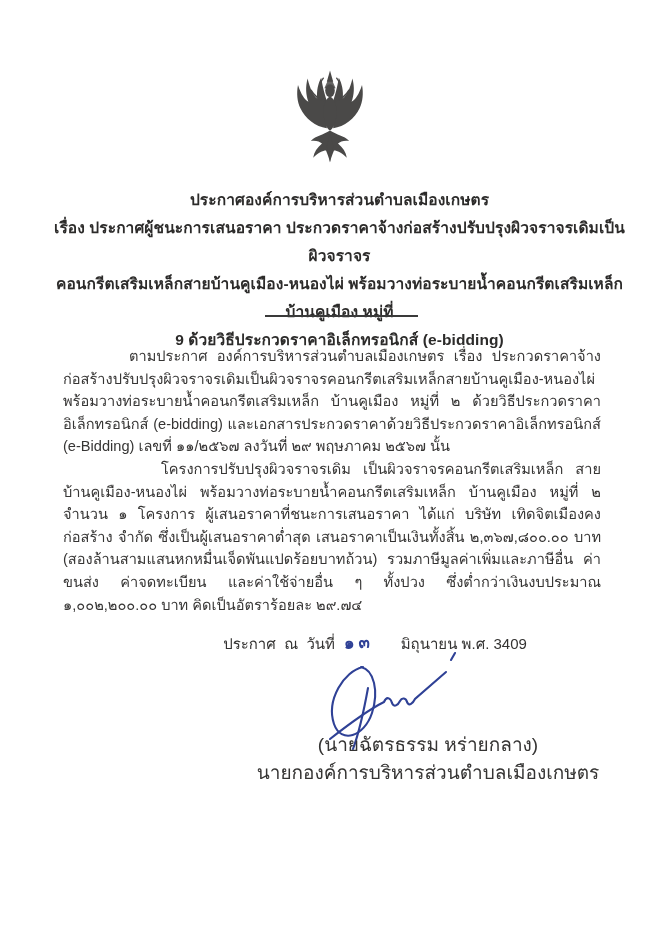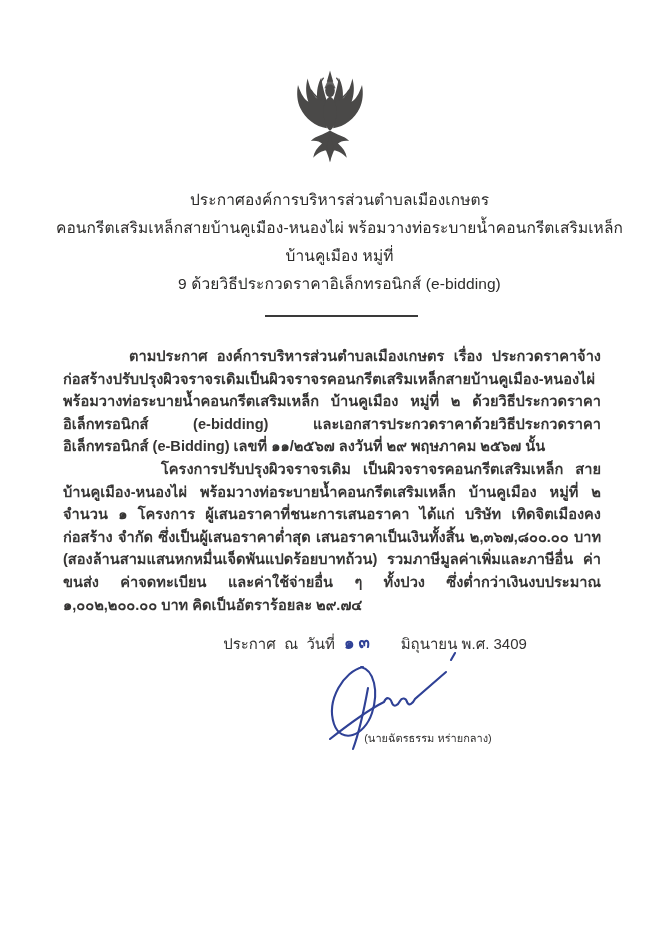--- a/index.html
+++ b/index.html
@@ -13,36 +13,36 @@
   
   .emblem{
     position:absolute;top:68px;left:50%;transform:translateX(-50%);
     width:96px;height:106px;
   }
   .emblem svg{width:100%;height:100%;}
 
   
   .title{
     position:absolute;top:186px;left:30px;right:30px;
-    text-align:center;font-weight:normal;font-size:15.5px;line-height:28px;
+    text-align:center;font-weight:bold;font-size:15.5px;line-height:28px;
     color:#2c2b2a;letter-spacing:.1px;margin-left:19px;
   }
 
   
   .divider{
     position:absolute;top:315px;left:265px;width:153px;height:0;
     border-top:2px solid #3a3a3a;
   }
 
   
   .body-text{
     position:absolute;top:345px;left:63px;width:538px;
     font-size:14.6px;line-height:22.6px;text-align:justify;color:#363534;
   }
-  .body-text p{margin:0;padding:0;font-weight:bold;}
+  .body-text p{margin:0;padding:0;}
   .body-text p.p1{text-indent:66px;}
   .body-text p.p2{text-indent:98px;}
 
   
   .dateline{
     position:absolute;top:630px;left:0;right:0;text-align:center;
     font-size:15px;color:#343332;padding-left:70px;
   }
   .dateline .seg{white-space:pre;margin-left:20px;}
   .hand-date{
@@ -55,21 +55,21 @@
   
   .sig-ink{
     position:absolute;top:650px;left:318px;width:152px;height:102px;
     pointer-events:none;
   }
   .sig-ink svg{width:100%;height:100%;}
 
   
   .signer{
     position:absolute;top:729px;left:250px;width:356px;text-align:center;
-    font-size:11px;color:#353433;
+    font-size:19px;color:#353433;
   }
   .signer .name{margin-bottom:3px;}
   .signer .position{line-height:22px;}
 </style>
 </head>
 <body>
 
 <div class="page">
 
   <div class="emblem">
@@ -95,20 +95,21 @@
 
         <path d="M60 77 C51 83 43 83 36 90 C43 89 47 91 50 93 C44 98 40 104 39 111 C45 105 51 102 55 102 C57 107 59 112 60 117 C61 112 63 107 65 102 C69 102 75 105 81 111 C80 104 76 98 70 93 C73 91 77 89 84 90 C77 83 69 83 60 77 Z" stroke-width="0"></path>
 
         <path d="M60 80 L56 97 L60 116 L64 97 Z" stroke-width="0" opacity=".9"></path>
       </g>
     </svg>
   </div>
 
   <div class="title">
     <div>ประกาศองค์การบริหารส่วนตำบลเมืองเกษตร</div>
+    <div>เรื่อง ประกาศผู้ชนะการเสนอราคา ประกวดราคาจ้างก่อสร้างปรับปรุงผิวจราจรเดิมเป็นผิวจราจร</div>
     <div>คอนกรีตเสริมเหล็กสายบ้านคูเมือง-หนองไผ่ พร้อมวางท่อระบายน้ำคอนกรีตเสริมเหล็ก บ้านคูเมือง หมู่ที่</div>
     <div>9 ด้วยวิธีประกวดราคาอิเล็กทรอนิกส์ (e-bidding)</div>
   </div>
 
   <div class="divider"></div>
 
   <div class="body-text">
     <p class="p1">ตามประกาศ องค์การบริหารส่วนตำบลเมืองเกษตร เรื่อง ประกวดราคาจ้างก่อสร้างปรับปรุงผิวจราจรเดิมเป็นผิวจราจรคอนกรีตเสริมเหล็กสายบ้านคูเมือง-หนองไผ่ พร้อมวางท่อระบายน้ำคอนกรีตเสริมเหล็ก บ้านคูเมือง หมู่ที่ ๒ ด้วยวิธีประกวดราคาอิเล็กทรอนิกส์ (e-bidding) และเอกสารประกวดราคาด้วยวิธีประกวดราคาอิเล็กทรอนิกส์ (e-Bidding) เลขที่ ๑๑/๒๕๖๗ ลงวันที่ ๒๙ พฤษภาคม ๒๕๖๗ นั้น</p>
     <p class="p2">โครงการปรับปรุงผิวจราจรเดิม เป็นผิวจราจรคอนกรีตเสริมเหล็ก สายบ้านคูเมือง-หนองไผ่ พร้อมวางท่อระบายน้ำคอนกรีตเสริมเหล็ก บ้านคูเมือง หมู่ที่ ๒ จำนวน ๑ โครงการ ผู้เสนอราคาที่ชนะการเสนอราคา ได้แก่ บริษัท เทิดจิตเมืองคงก่อสร้าง จำกัด ซึ่งเป็นผู้เสนอราคาต่ำสุด เสนอราคาเป็นเงินทั้งสิ้น ๒,๓๖๗,๘๐๐.๐๐ บาท (สองล้านสามแสนหกหมื่นเจ็ดพันแปดร้อยบาทถ้วน) รวมภาษีมูลค่าเพิ่มและภาษีอื่น ค่าขนส่ง ค่าจดทะเบียน และค่าใช้จ่ายอื่น ๆ ทั้งปวง ซึ่งต่ำกว่าเงินงบประมาณ ๑,๐๐๒,๒๐๐.๐๐ บาท คิดเป็นอัตราร้อยละ ๒๙.๗๔</p>
   </div>
@@ -127,15 +128,16 @@
 
         <path d="M12 89 C40 67 56 57 66 52 C69 45 73 49 74 53 C76 58 80 55 82 51 C84 47 88 48 89 52 C91 57 95 53 97 49 L128 22"></path>
 
         <path d="M133 10 L137 3"></path>
       </g>
     </svg>
   </div>
 
   <div class="signer">
     <div class="name">(นายฉัตรธรรม หร่ายกลาง)</div>
+    <div class="position">นายกองค์การบริหารส่วนตำบลเมืองเกษตร</div>
   </div>
 
 </div>
 
 </body></html>

